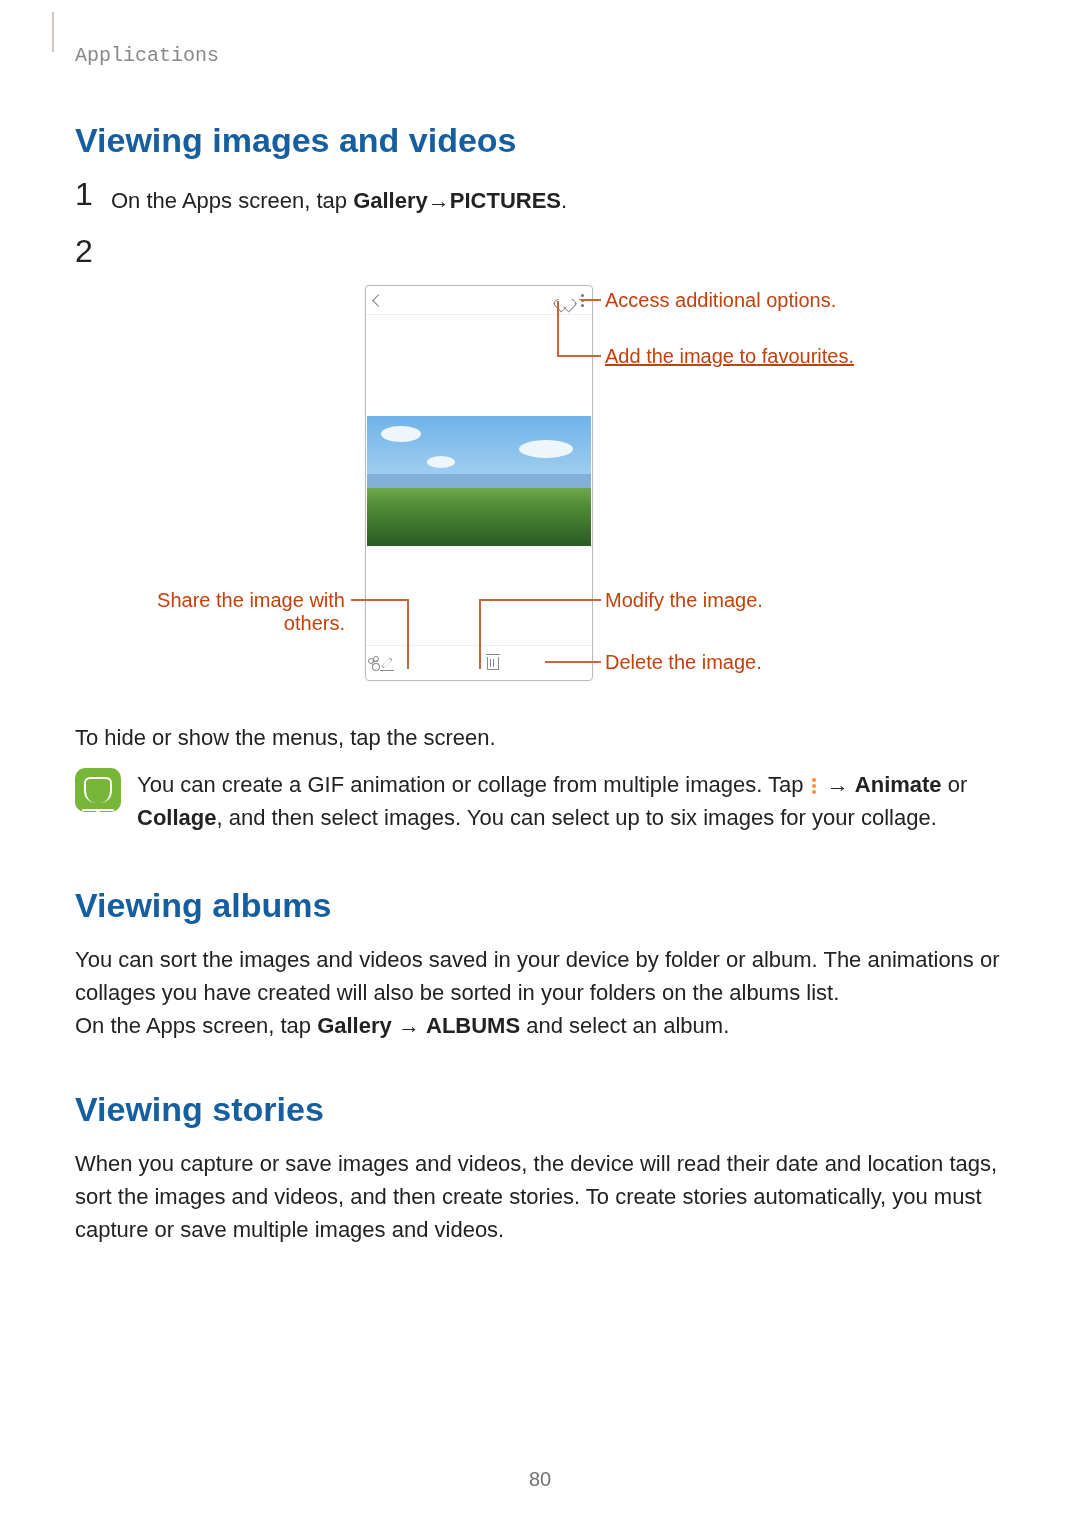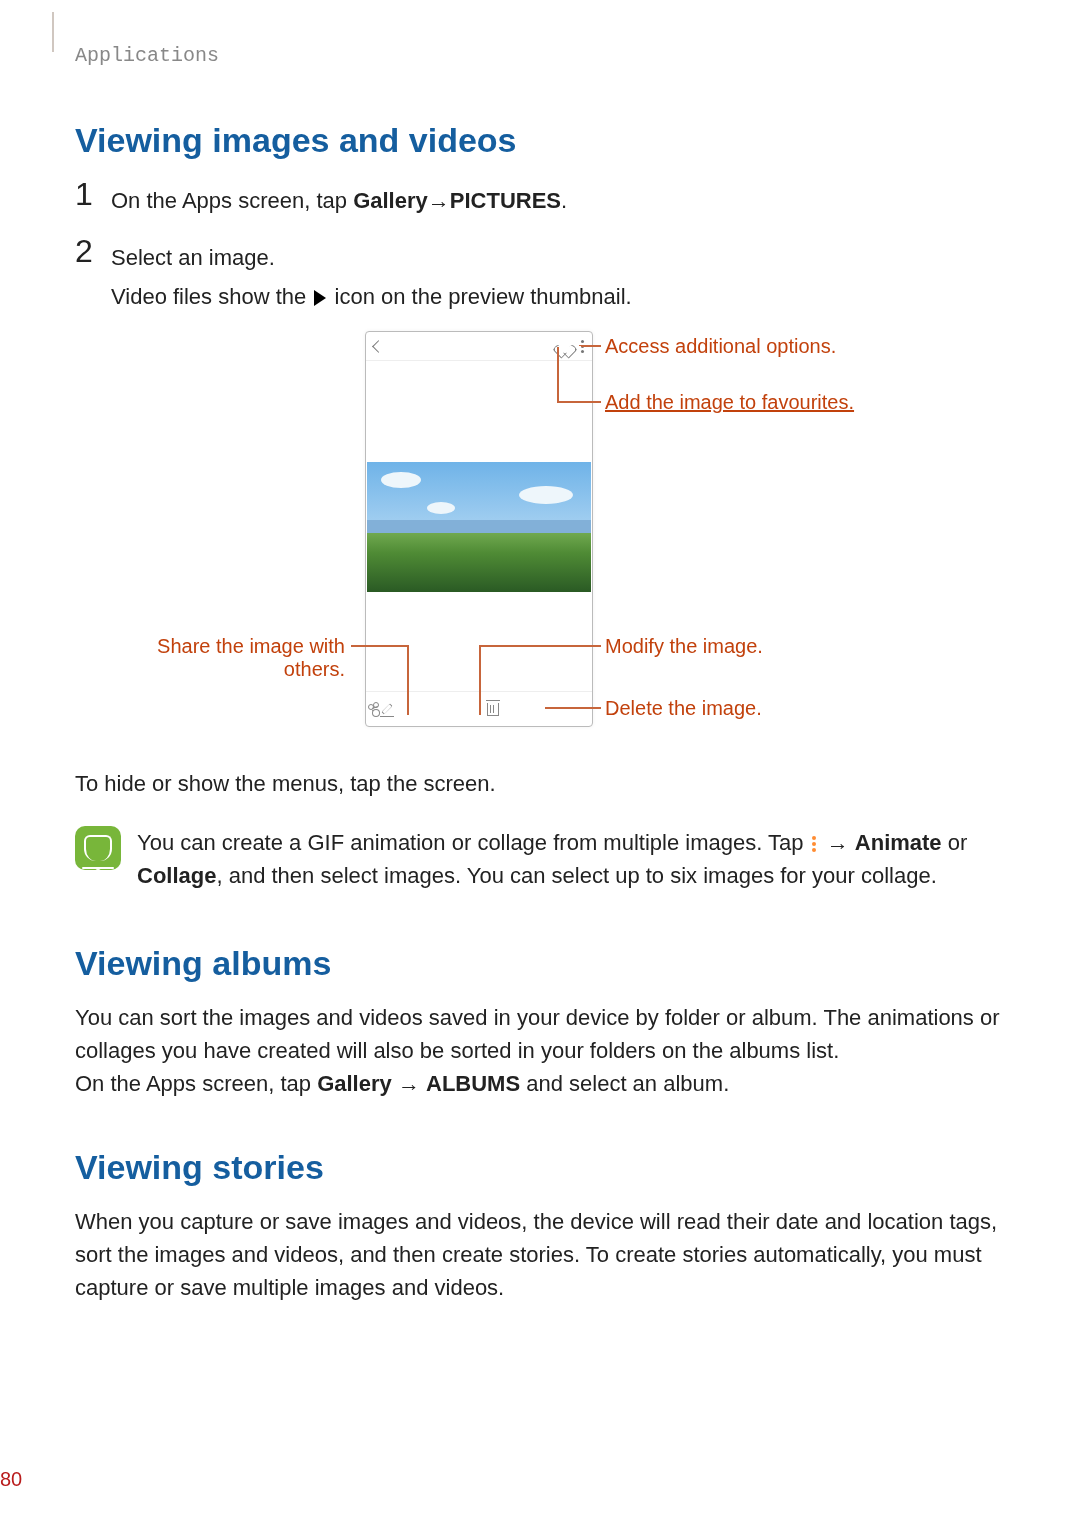--- a/index.html
+++ b/index.html
@@ -75,21 +75,21 @@
     border-top: 8px solid transparent;
     border-bottom: 8px solid transparent;
     vertical-align: middle;
     margin: 0 2px;
   }
   .tap-text { font-size:22px; margin:16px 0 12px 0; line-height:1.5;}
   
   .note-box {
     display: flex;
     align-items: flex-start;
-    margin-top: 26px;
+    margin-top: 14px;
     padding-bottom: 4px;
   }
   .note-icon {
     width: 46px;
     height: 44px;
     background: #78b63a;
     border-radius: 10px;
     display: flex;
     justify-content: center;
     align-items: center;
@@ -249,23 +249,23 @@
   }
   .conn {
     position: absolute;
     background: #c7653b;
   }
 
   .page-num {
     position:absolute;
     bottom: 36px;
     left: 0; right:0;
-    text-align:left;
+    text-align:center;
     font-size:20px;
-    color:#b91c1c;
+    color:#737373;
   }
 </style>
 </head>
 <body>
 
 <div class="page">
   <div class="left-decoration"></div>
   <div class="breadcrumb">Applications</div>
 
   <h2>Viewing images and videos</h2>
@@ -274,28 +274,20 @@
 
     <div class="step">
       <div class="step-num">1</div>
       <div class="step-body">
         <span>On the Apps screen, tap </span><span class="bold">Gallery</span><span class="arrow"> → </span><span class="bold">PICTURES</span><span>.</span>
       </div>
     </div>
 
     <div class="step">
       <div class="step-num">2</div>
-      <div class="step-body">
-        <div>Select an image.</div>
-        <div class="sub">
-          <span>Video files show the </span>
-          <span class="play-icon"></span>
-          <span> icon on the preview thumbnail.</span>
-        </div>
-      </div>
     </div>
   </div>
 
   <div class="phone-area">
     <div class="phone">
       <div class="phone-top">
         <span class="chev"></span>
         <span class="spacer"></span>
         <span class="heart"></span>
         <span class="phone-dots">

